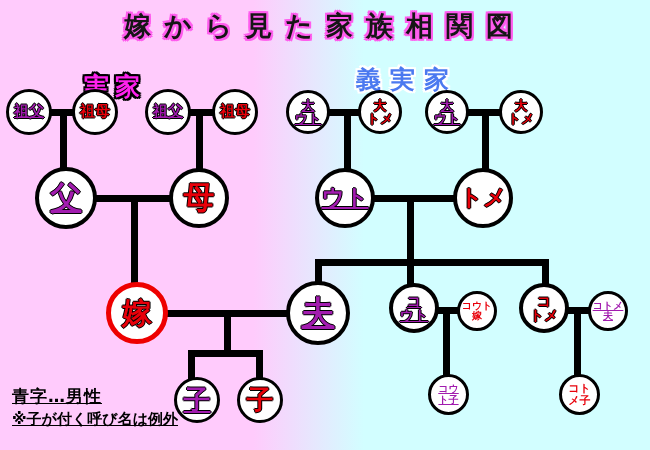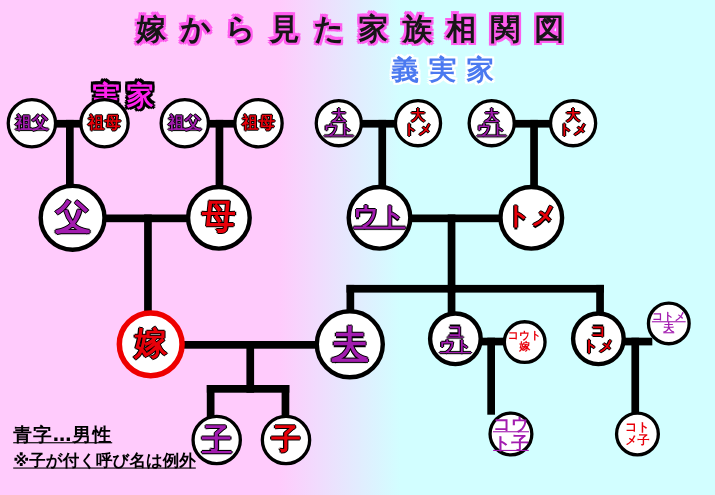--- a/index.html
+++ b/index.html
@@ -15,21 +15,21 @@
                 -2px 0 0 #ff5cee,2px 0 0 #ff5cee,0 -2px 0 #ff5cee,0 2px 0 #ff5cee;
   }
   .side-label{position:absolute;font-size:25px;}
   .jikka{
     left:84px;top:46px;letter-spacing:6px;color:#ff22ee;
     text-shadow:-2px -2px 0 #000,2px -2px 0 #000,-2px 2px 0 #000,2px 2px 0 #000,
                 -2px 0 0 #000,2px 0 0 #000,0 -2px 0 #000,0 2px 0 #000;
     margin-top:24px;
   }
   .gijikka{
-    left:356px;top:47px;letter-spacing:9px;color:#4b79f0;
+    left:356px;top:63px;letter-spacing:9px;color:#4b79f0;
     text-shadow:-2px -2px 0 #fff,2px -2px 0 #fff,-2px 2px 0 #fff,2px 2px 0 #fff,
                 -2px 0 0 #fff,2px 0 0 #fff,0 -2px 0 #fff,0 2px 0 #fff;
   }
   .line{position:absolute;background:#000;}
   .node{
     position:absolute;background:#fff;border:4px solid #000;border-radius:50%;
     box-sizing:border-box;display:flex;align-items:center;justify-content:center;
     text-align:center;
   }
   .node.thin{border-width:3px;}
@@ -136,25 +136,25 @@
 ウト</span>
     </div>
   <div class="node thin" style="left:457px;top:291px;width:40px;height:40px;font-size:10px;">
     <span class="lbl female">コウト
 嫁</span>
     </div>
   <div class="node" style="left:519px;top:283px;width:50px;height:50px;font-size:14px;">
     <span class="lbl female outlined">コ
 トメ</span>
     </div>
-  <div class="node thin" style="left:588px;top:274px;width:40px;height:40px;font-size:10px;text-align:center;">
+  <div class="node thin" style="left:588px;top:291px;width:40px;height:40px;font-size:10px;text-align:center;">
     <span class="lbl male">コトメ
 夫</span>
     </div>
-  <div class="node thin" style="left:444px;top:374px;width:41px;height:41px;font-size:16px;">
+  <div class="node thin" style="left:428px;top:374px;width:41px;height:41px;font-size:10px;">
     <span class="lbl male">コウ
 ト子</span>
     </div>
   <div class="node thin" style="left:559px;top:374px;width:41px;height:41px;font-size:11px;">
     <span class="lbl female">コト
 メ子</span>
     </div>
 
   <div class="legend">
     <div class="row">青字…男性</div>

